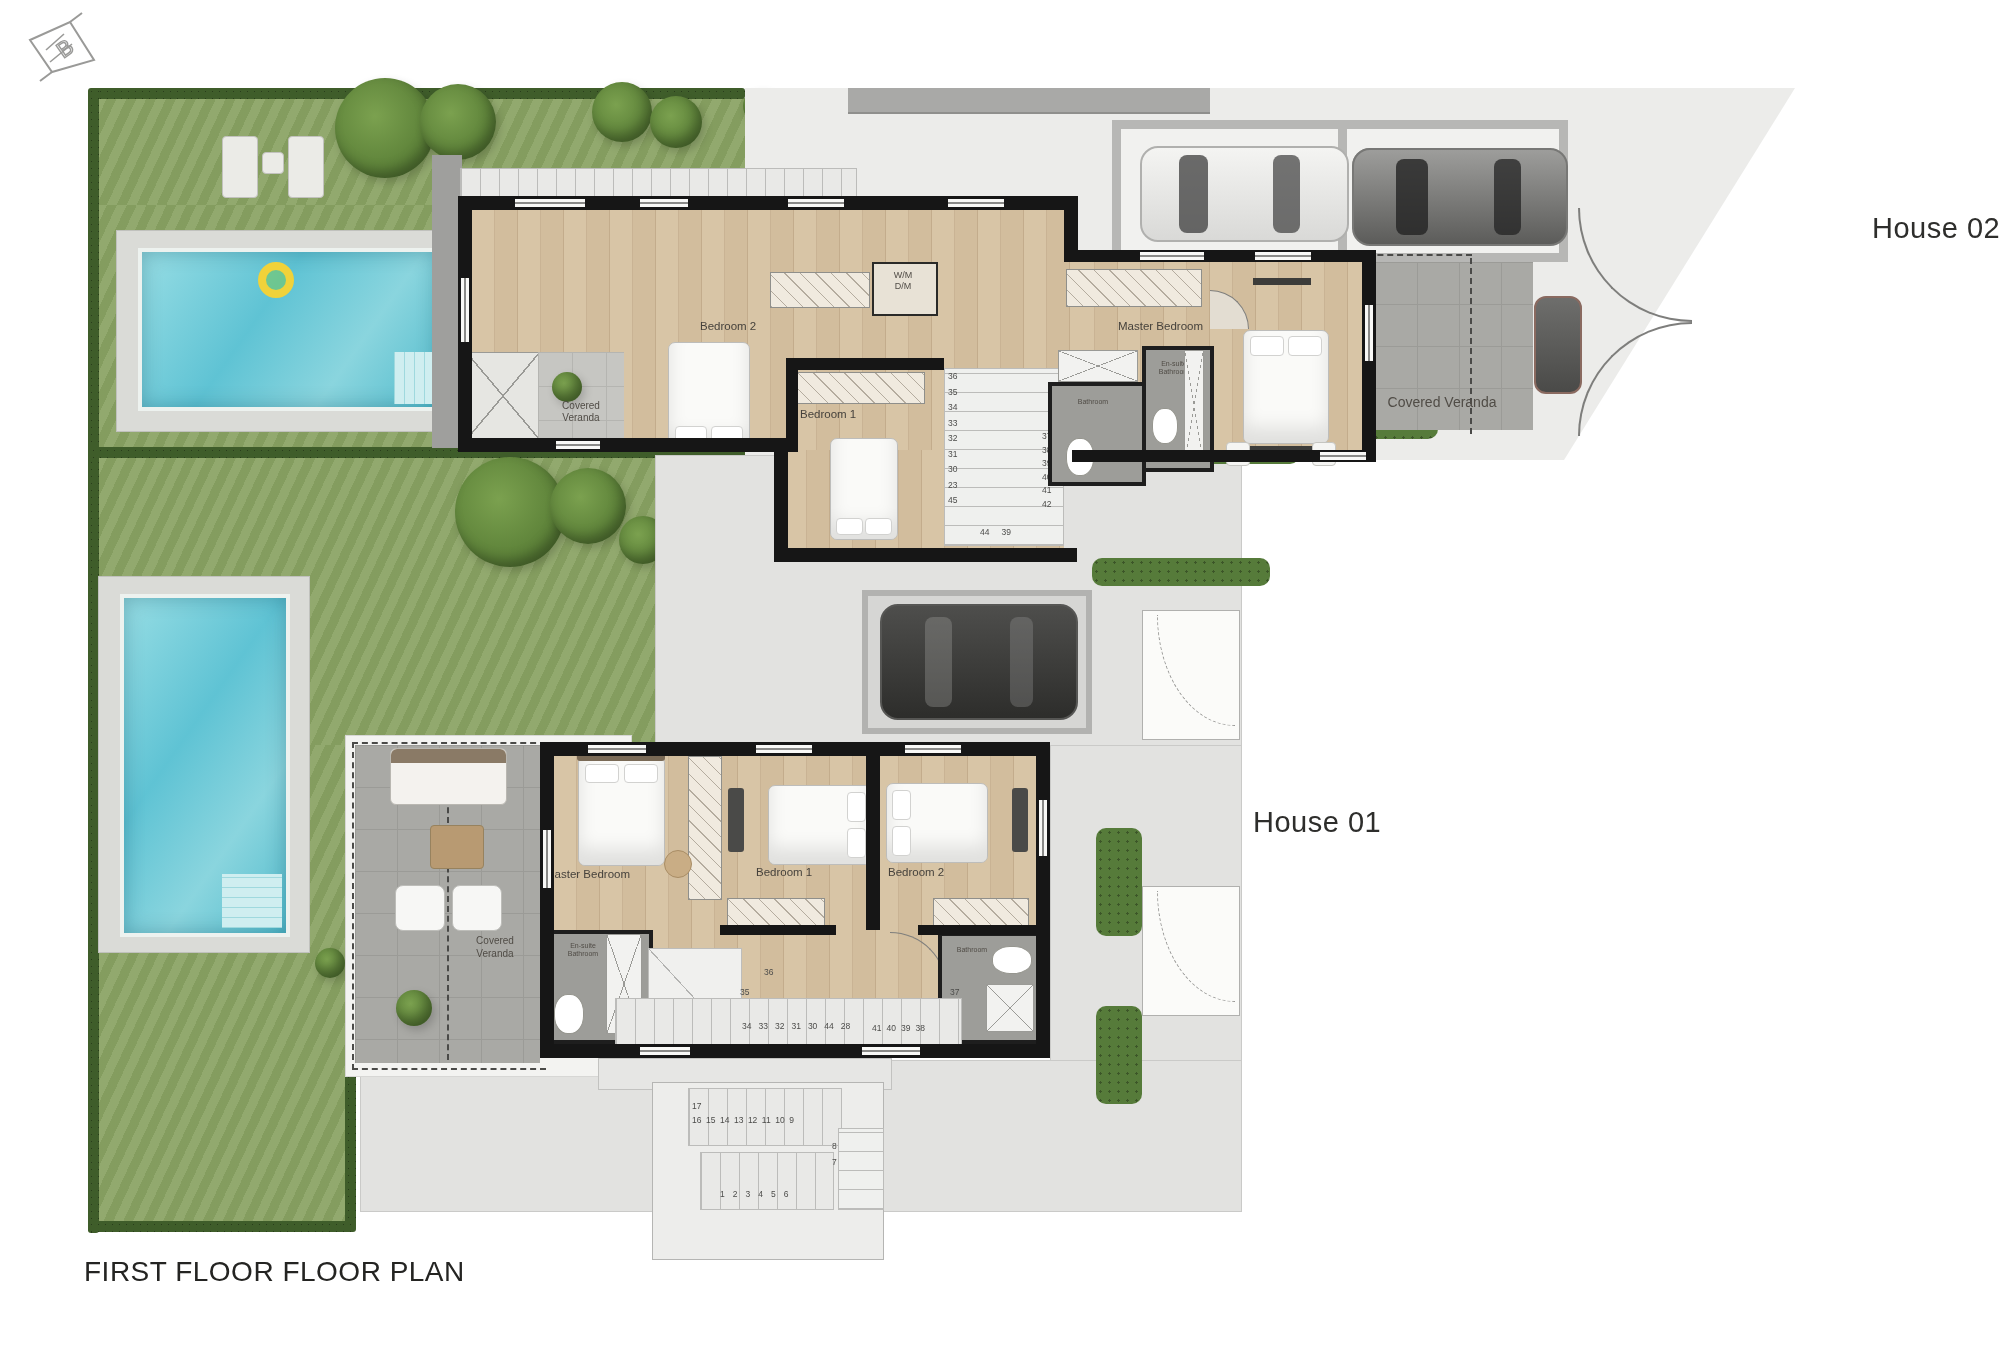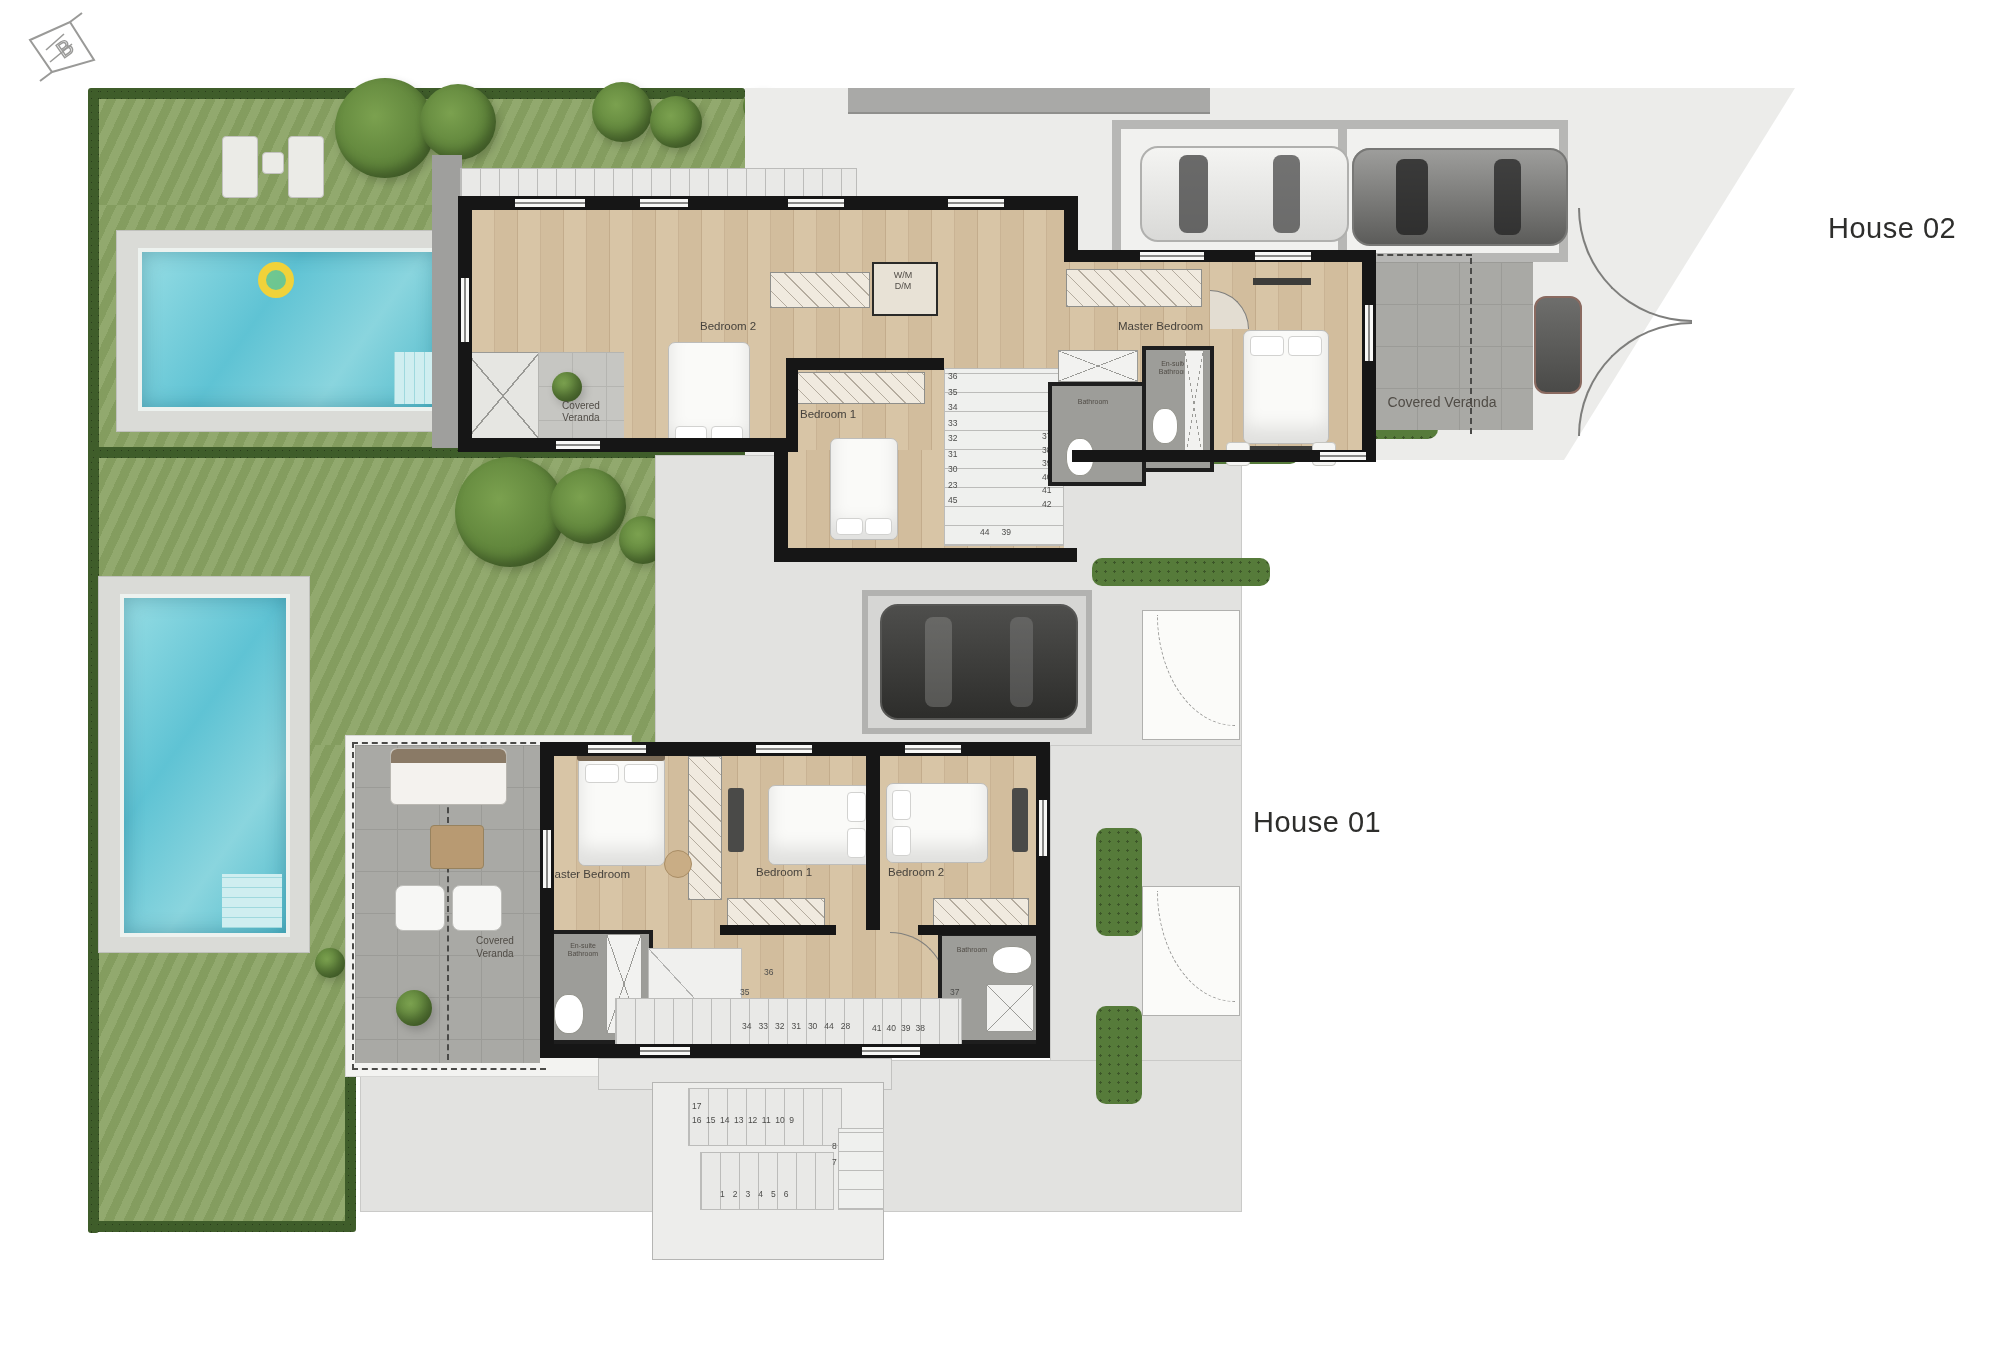--- a/index.html
+++ b/index.html
@@ -402,16 +402,17 @@
     </div>
   <div class="abs num-row" style="left:720px;top:1190px;gap:8px;">
       <span class="stn">1</span>
       <span class="stn">2</span>
       <span class="stn">3</span>
       <span class="stn">4</span>
       <span class="stn">5</span>
       <span class="stn">6</span>
     </div>
 
-  <div class="abs biglabel" style="left:1828px;top:212px;text-align:center;">House 02</div>
+  <div class="abs biglabel" style="left:1872px;top:212px;text-align:center;">House 02</div>
   <div class="abs biglabel" style="left:1253px;top:806px;">House 01</div>
+  <div class="abs titlelabel" style="left:84px;top:1256px;">FIRST FLOOR FLOOR PLAN</div>
 
 </div>
 
 </body></html>

